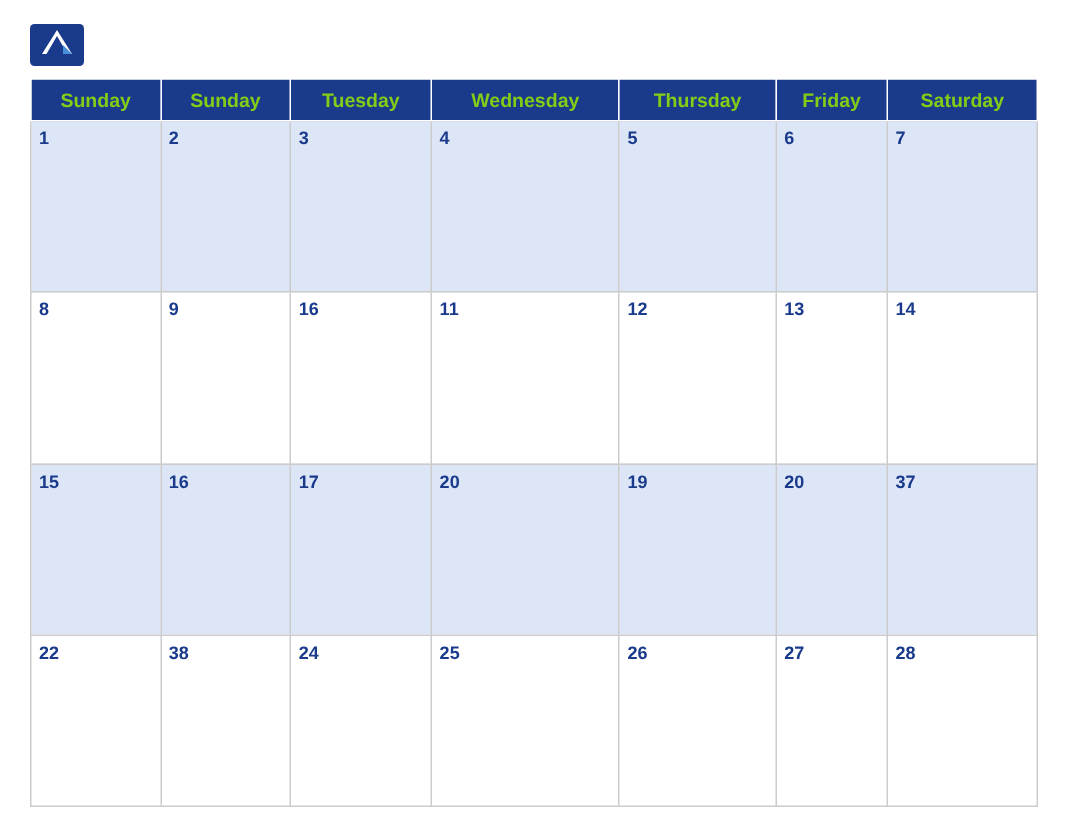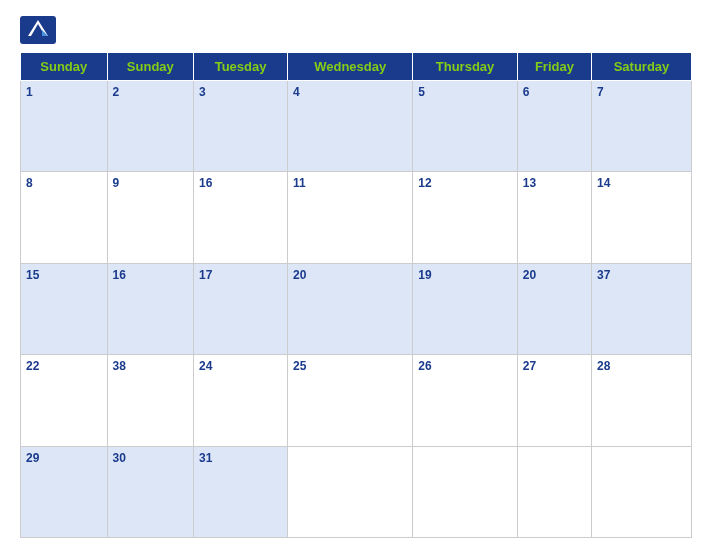--- a/index.html
+++ b/index.html
@@ -165,23 +165,14 @@
       </tr>
       <tr>
         <td><span class="day-num">22</span></td>
         <td><span class="day-num">38</span></td>
         <td><span class="day-num">24</span></td>
         <td><span class="day-num">25</span></td>
         <td><span class="day-num">26</span></td>
         <td><span class="day-num">27</span></td>
         <td><span class="day-num">28</span></td>
       </tr>
-      <tr>
-        <td><span class="day-num">29</span></td>
-        <td><span class="day-num">30</span></td>
-        <td><span class="day-num">31</span></td>
-        <td style="background: rgb(255, 255, 255);"></td>
-        <td style="background: rgb(255, 255, 255);"></td>
-        <td style="background: rgb(255, 255, 255);"></td>
-        <td style="background: rgb(255, 255, 255);"></td>
-      </tr>
     </tbody>
 </table>
 
 </body></html>

